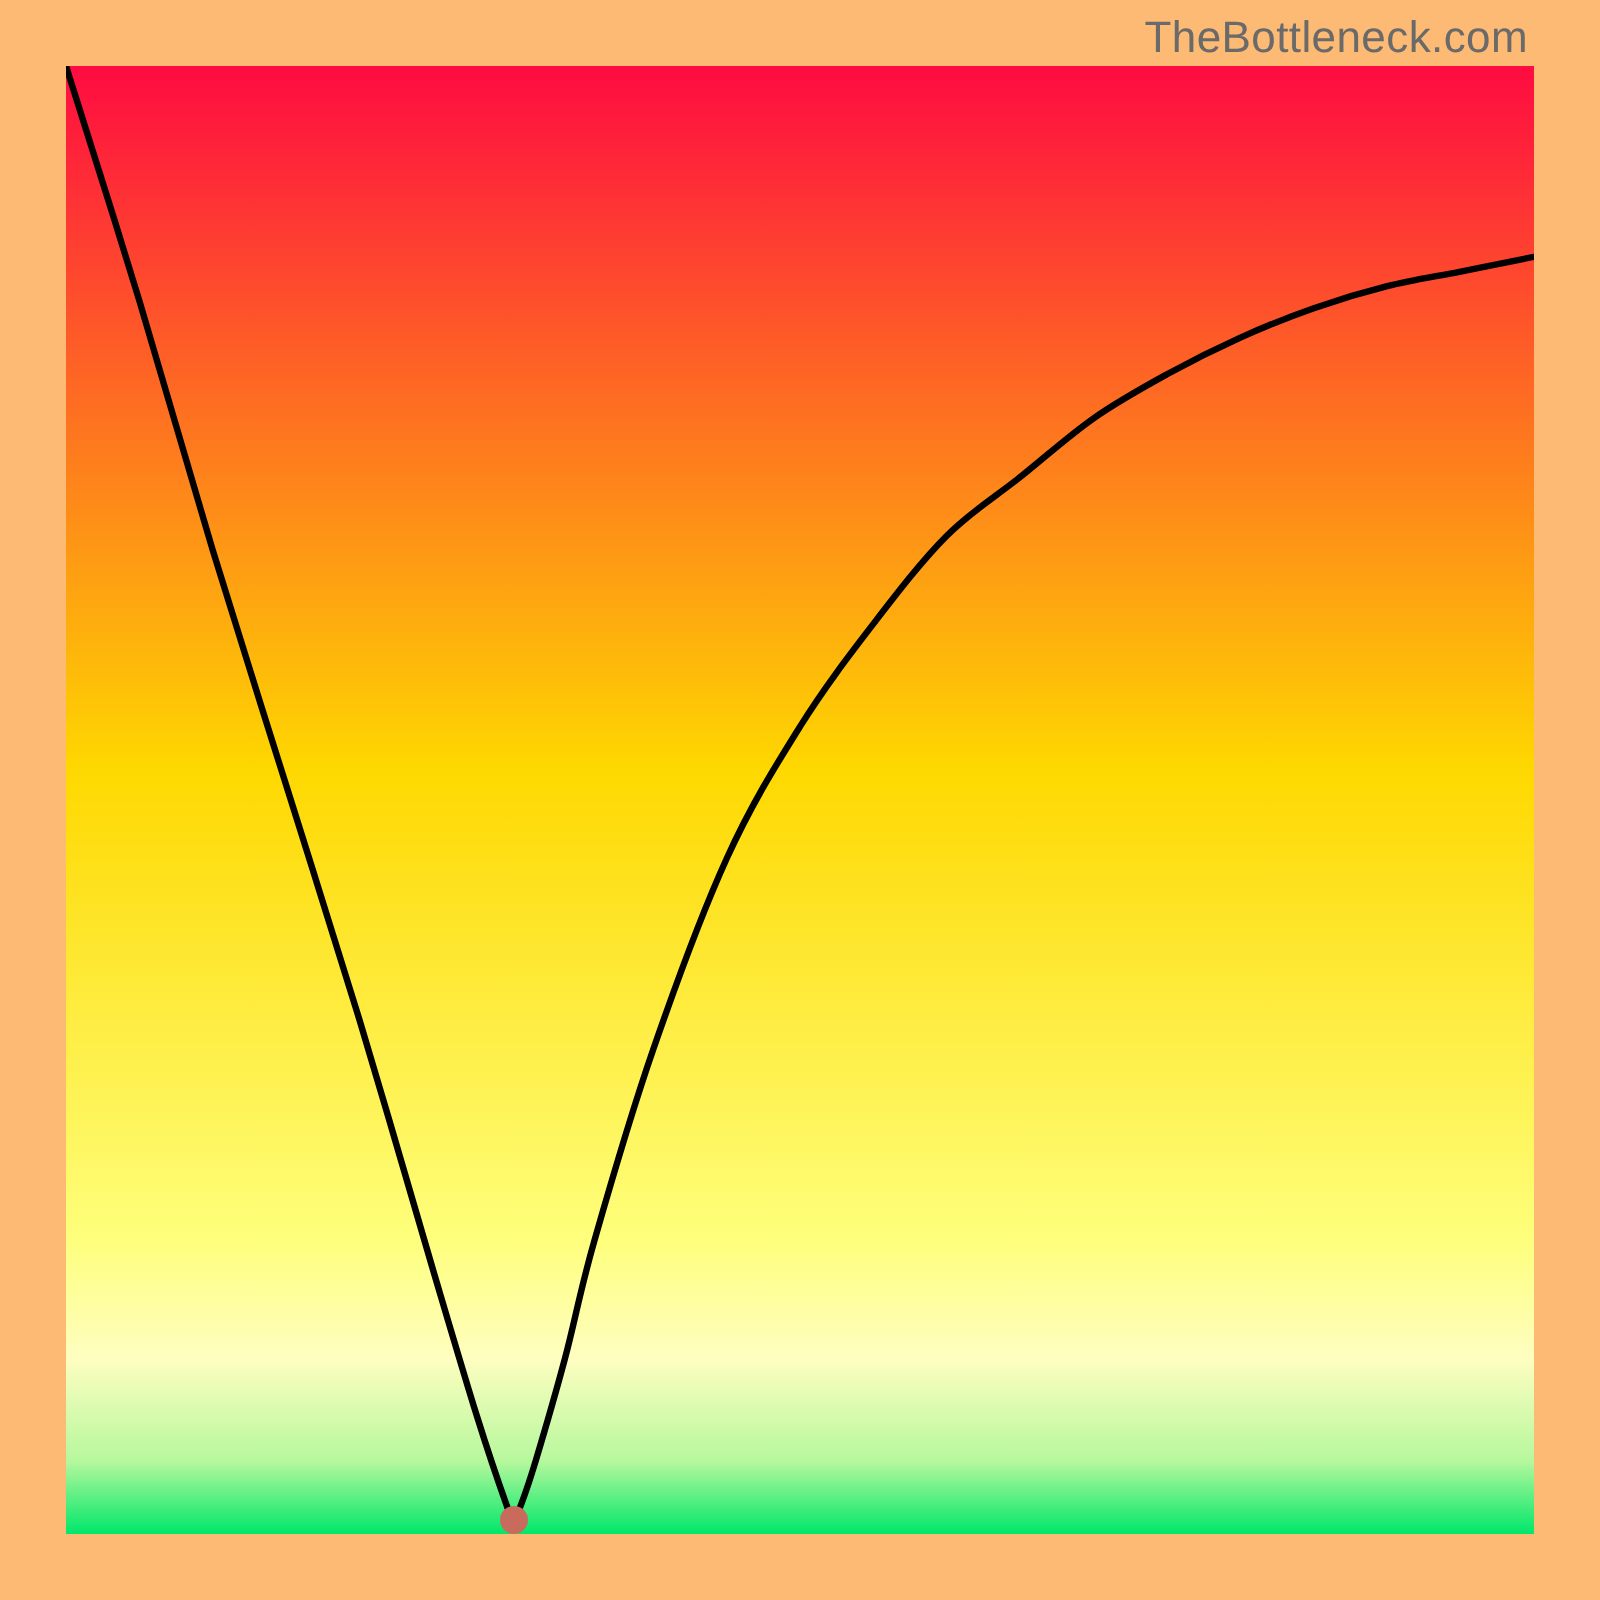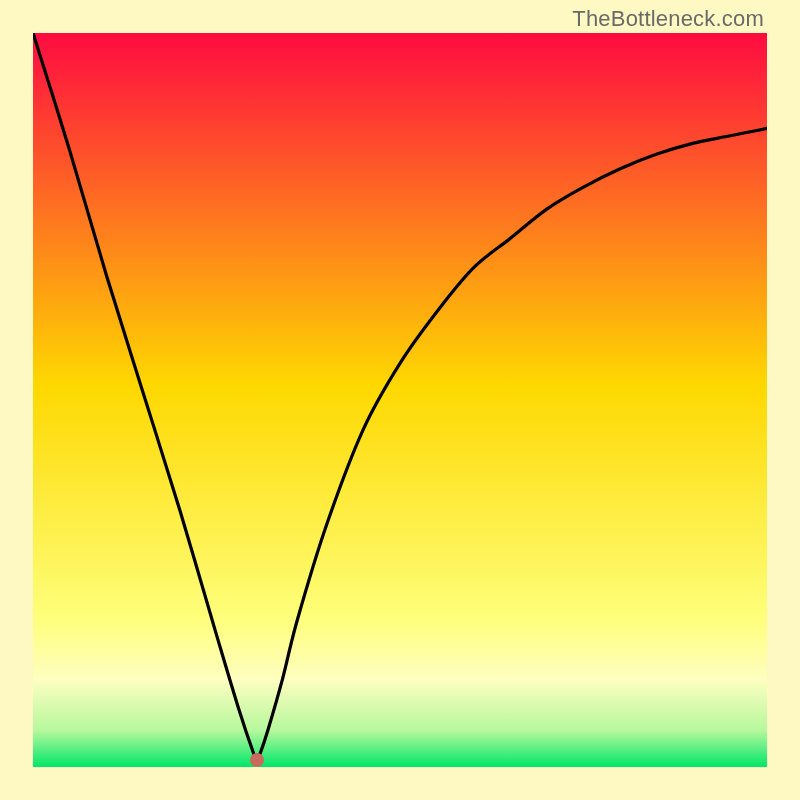--- a/index.html
+++ b/index.html
@@ -1,20 +1,20 @@
 <!DOCTYPE html>
 <html><head>
 <meta charset="utf-8">
 <style>
   * { margin: 0; padding: 0; box-sizing: border-box; }
   html, body { width: 800px; height: 800px; overflow: hidden; background: #000; }
   .frame {
     width: 800px;
     height: 800px;
-    background: #fef9c3;
+    background: #fdba74;
     position: relative;
   }
   .plot-area {
     position: absolute;
     left: 33px;
     top: 33px;
     width: 734px;
     height: 734px;
     overflow: hidden;
   }

